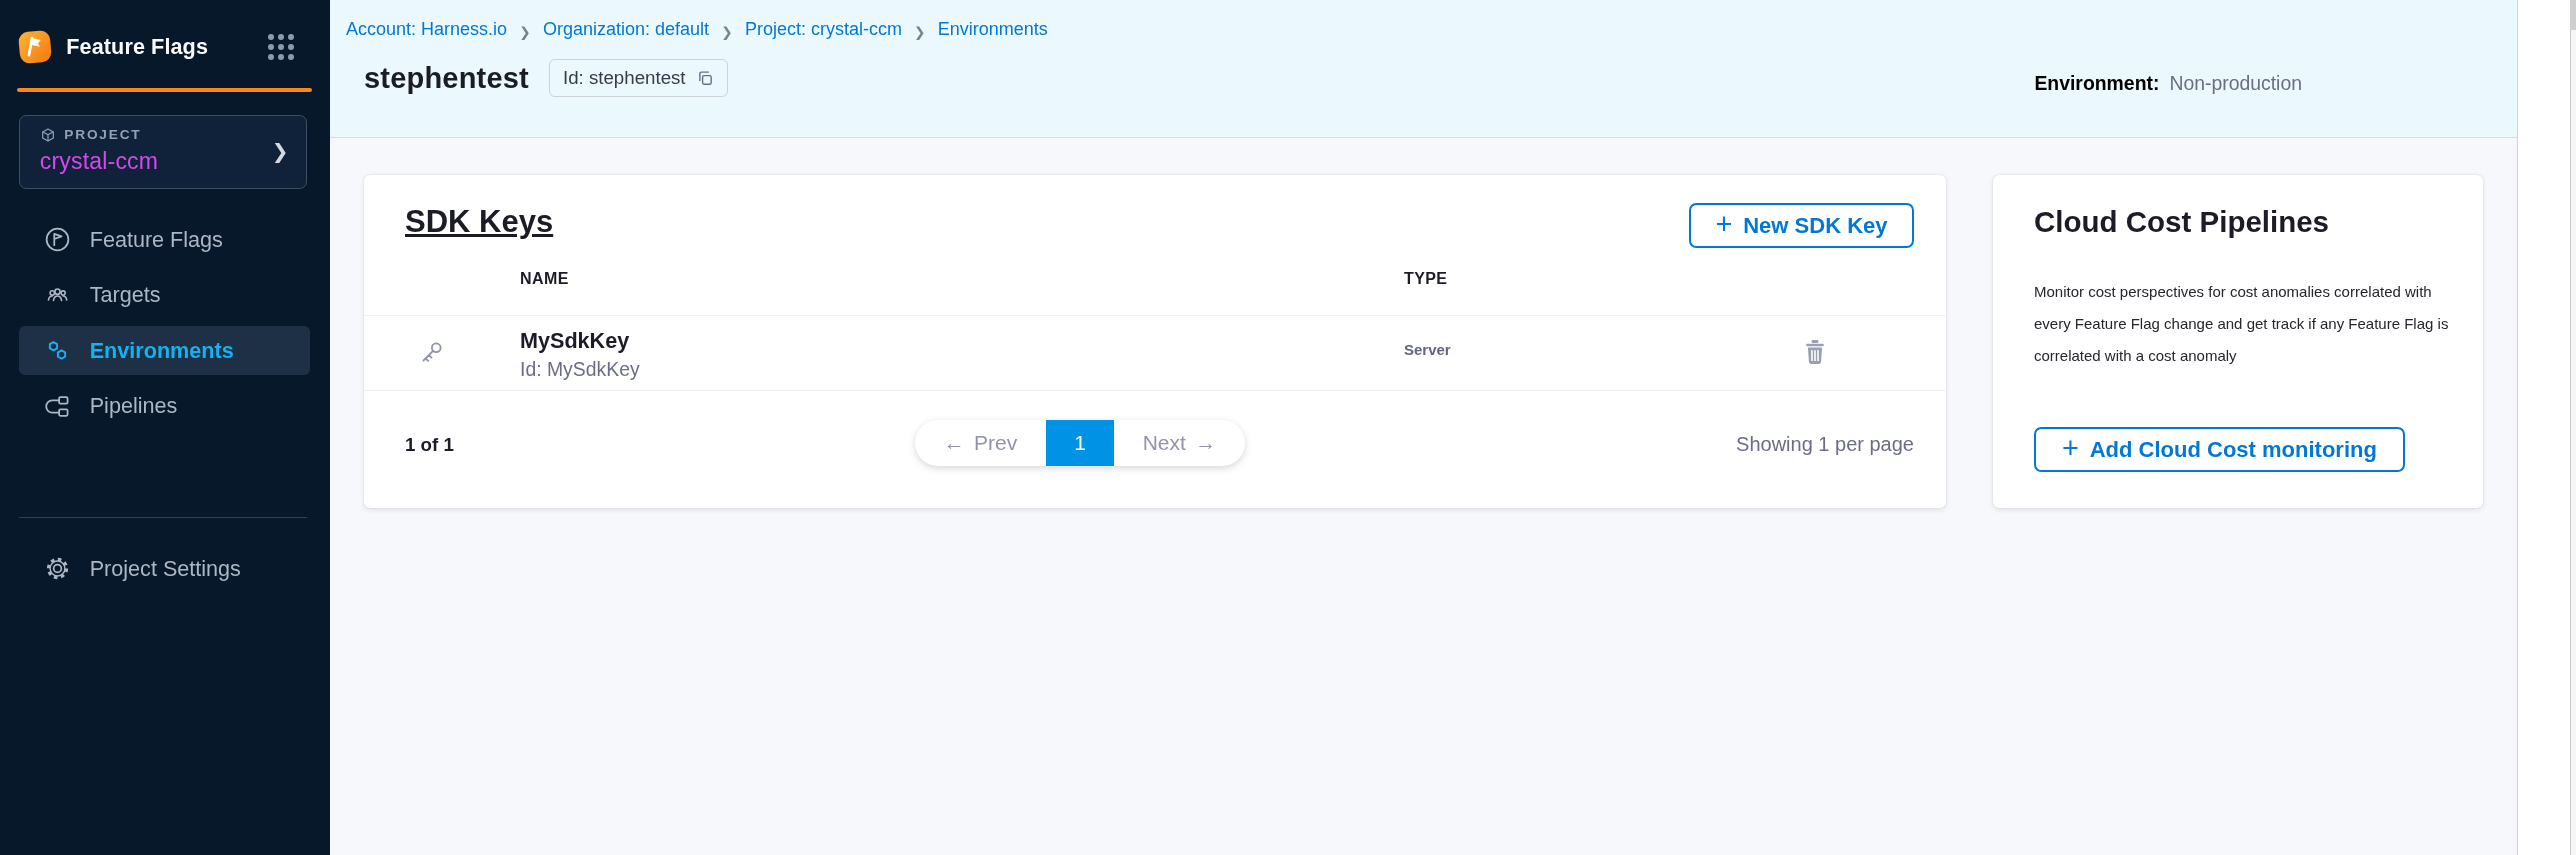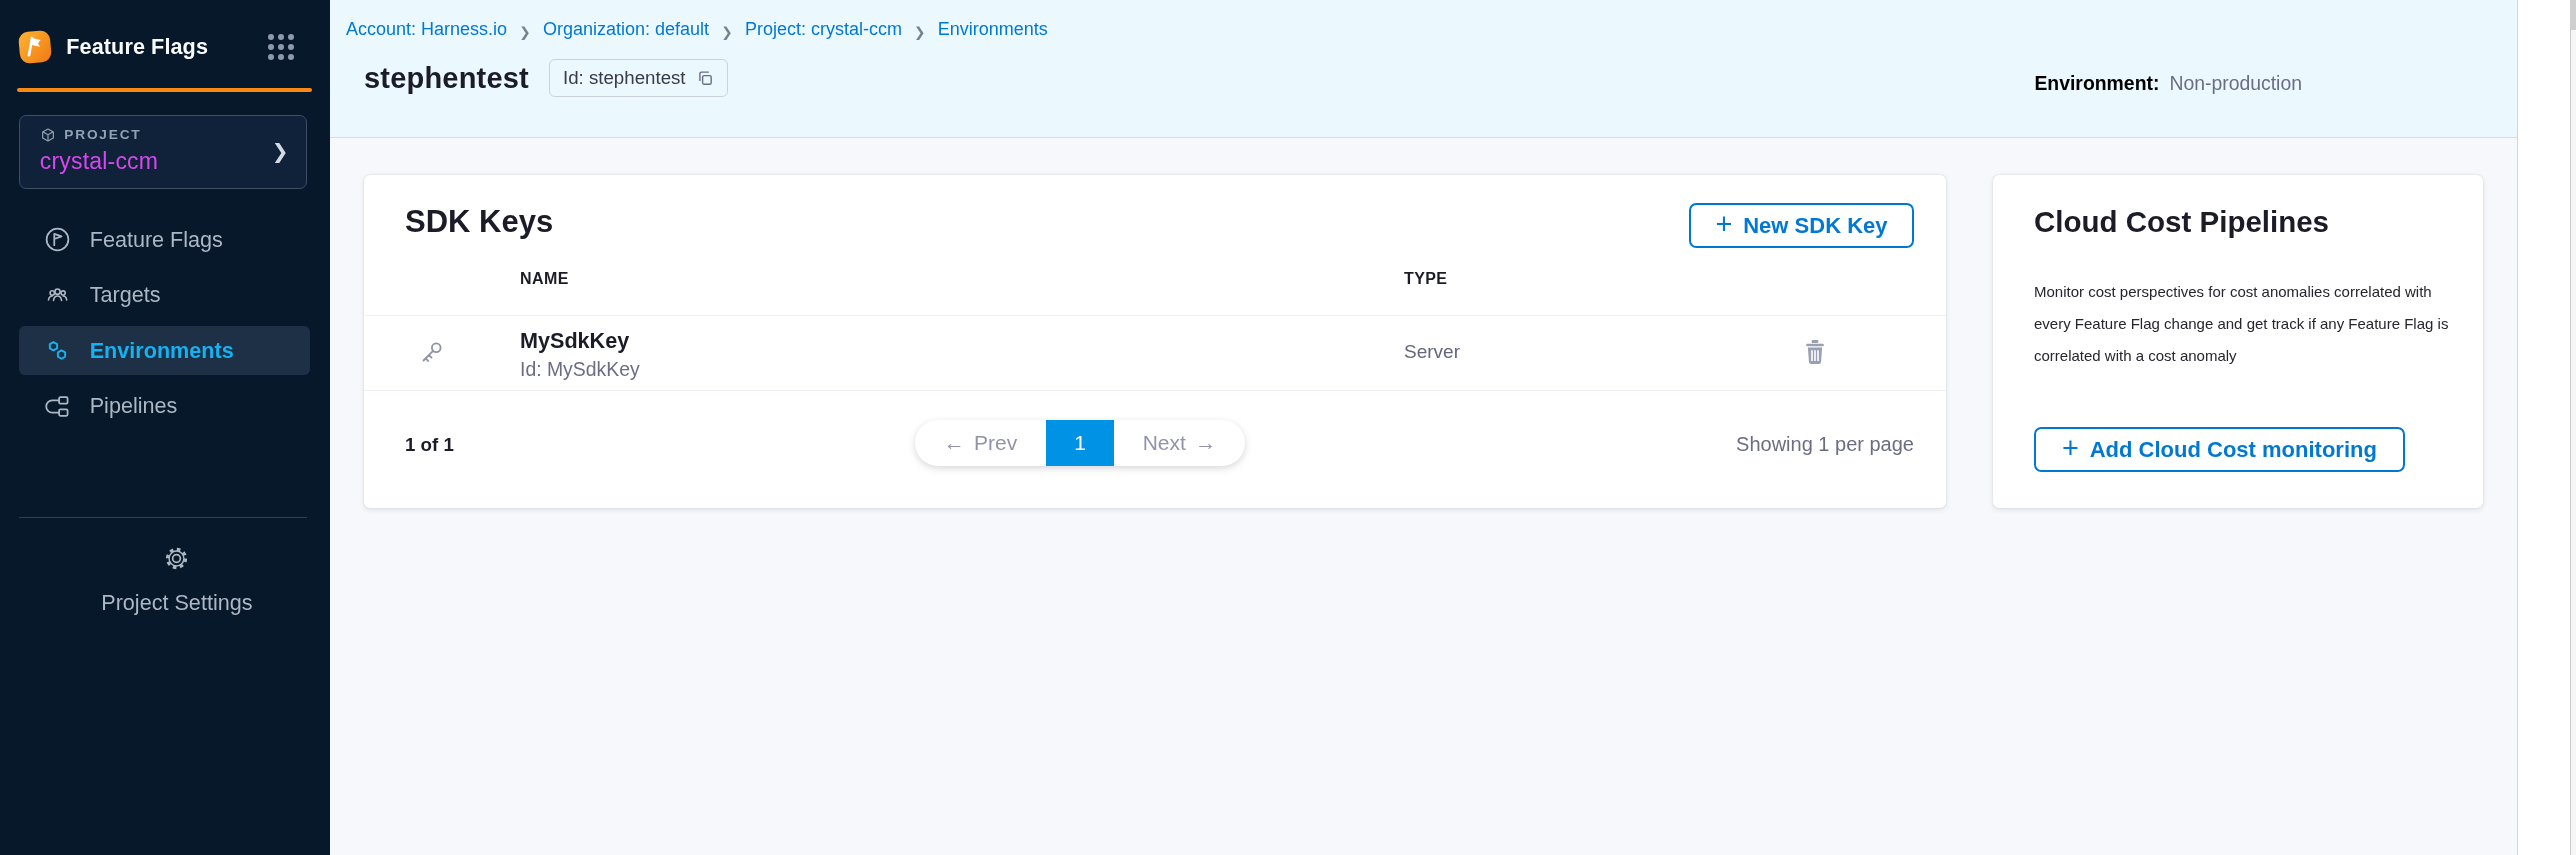--- a/index.html
+++ b/index.html
@@ -26,21 +26,21 @@
   .project-name { margin-top:5px; color:#d946ef; font-size:23px; letter-spacing:0.2px; }
   .project-chevron { position:absolute; right:17.3px; top:23px; color:#d5dae2; font-size:20px; font-weight:700; }
 
   .side-nav { position:absolute; left:19.4px; top:215px; width:291px; }
   .nav-item { height:49px; display:flex; align-items:center; gap:17.3px; padding-left:24px; margin-bottom:6.5px;
     border-radius:5.8px; color:#adb6c3; font-size:21.6px; cursor:pointer; }
   .nav-item .ni { width:29px; height:29px; flex:0 0 29px; }
   .nav-item.active { background:#1d3046; color:#14b2f2; font-weight:600; }
   .sidebar-divider { position:absolute; left:19.4px; top:517px; width:288px; height:1.4px; background:#32404f; }
   .settings-wrap { position:absolute; left:19.4px; top:544px; width:291px; }
-  .settings-wrap .nav-item { margin-bottom:0;flex-direction:column; }
+  .settings-wrap .nav-item { margin-bottom:0; }
 
   
   .topbar { position:absolute; left:330px; top:0; width:2187px; height:138px; background:#ebf8fd; border-bottom:1.4px solid #d6dce4; }
   .breadcrumb { position:absolute; left:16px; top:18.7px; display:flex; align-items:flex-end; font-size:18px; }
   .crumb { color:#0278d5; cursor:pointer; }
   .crumb-sep { color:#76828f; font-size:13.7px; font-weight:700; margin:0 12.2px; }
   .title-row { position:absolute; left:34px; top:59px; display:flex; align-items:center; }
   .page-title { font-size:29px; font-weight:700; color:#1c1c28; letter-spacing:0.2px; }
   .id-badge { margin-left:20px; display:flex; align-items:center; gap:10px; border:1.4px solid #cdd1da; border-radius:5.8px;
     padding:7.2px 13px; font-size:18.7px; color:#3a3b4a; background:transparent; }
@@ -49,36 +49,36 @@
   .env-label { font-weight:700; color:#000000; }
   .env-value { color:#6b6d85; margin-left:10px; }
 
   
   .main { position:absolute; left:330px; top:140px; width:2187px; height:716px; background:#f7f8fb; }
   .card { position:absolute; background:#fff; border-radius:5.8px;
     box-shadow:0 1.4px 5.8px rgba(40,41,61,.10), 0 0 1.4px rgba(40,41,61,.18); }
   .sdk-card { left:34px; top:35px; width:1582px; height:333px; }
   .cost-card { left:1663px; top:35px; width:490px; height:333px; }
 
-  .sdk-title { position:absolute; left:41px; top:29px; font-size:31px; font-weight:700; color:#1c1c28; }
+  .sdk-title { position:absolute; left:41px; top:29px; font-size:31px; font-weight:700; color:#1c1c28;text-decoration:underline; }
   .btn-outline { position:absolute; display:flex; align-items:center; gap:10.8px; background:#fff;
     border:2.2px solid #0278d5; border-radius:7.2px; color:#0278d5; font-weight:700; cursor:pointer; }
   .new-key-btn { right:32px; top:28px; height:45px; padding:0 24.5px; font-size:22px; }
   .btn-plus { font-size:29px; font-weight:400; line-height:1; margin-top:-2.9px; }
 
   .col-head { position:absolute; top:95px; font-size:16px; font-weight:700; color:#1c1c28; letter-spacing:0.4px; }
   .col-name { left:156px; }
   .col-type { left:1040px; }
   .row-sep { position:absolute; left:0; right:0; height:1.4px; background:#eef0f5; }
   .sep-1 { top:140px; } .sep-2 { top:215px; }
 
   .key-icon { position:absolute; left:52px; top:163px; width:30px; height:30px; color:#8f93a5; }
   .row-name { position:absolute; left:156px; top:153px; font-size:21.6px; font-weight:700; color:#1c1c28; cursor:pointer; }
   .row-id { position:absolute; left:156px; top:183px; font-size:19.4px; color:#6b6d85; }
-  .row-type { position:absolute; left:1040px; top:166px; font-size:19px; color:#63667a; }
+  .row-type { position:absolute; left:1040px; top:166px; font-size:15px; color:#63667a;font-weight:bold; }
   .trash-btn { position:absolute; left:1435px; top:161px; width:32px; height:32px; color:#9aa0b2; cursor:pointer; }
 
   .pg-summary { position:absolute; left:41px; top:259px; font-size:18.7px; font-weight:700; color:#1c1c28; }
   .pg-pill { position:absolute; left:551px; top:245px; width:330px; height:46px; border-radius:24px; background:#fff;
     box-shadow:0 2.2px 7.2px rgba(96,97,112,.25); display:flex; overflow:hidden; }
   .pg-prev,.pg-next { flex:1; display:flex; align-items:center; justify-content:center; gap:9.4px;
     color:#9293ab; font-size:21px; cursor:pointer; }
   .pg-page { width:68px; background:#0092e4; color:#fff; display:flex; align-items:center; justify-content:center;
     font-size:21px; cursor:pointer; }
   .pg-arrow { font-size:21px; }

